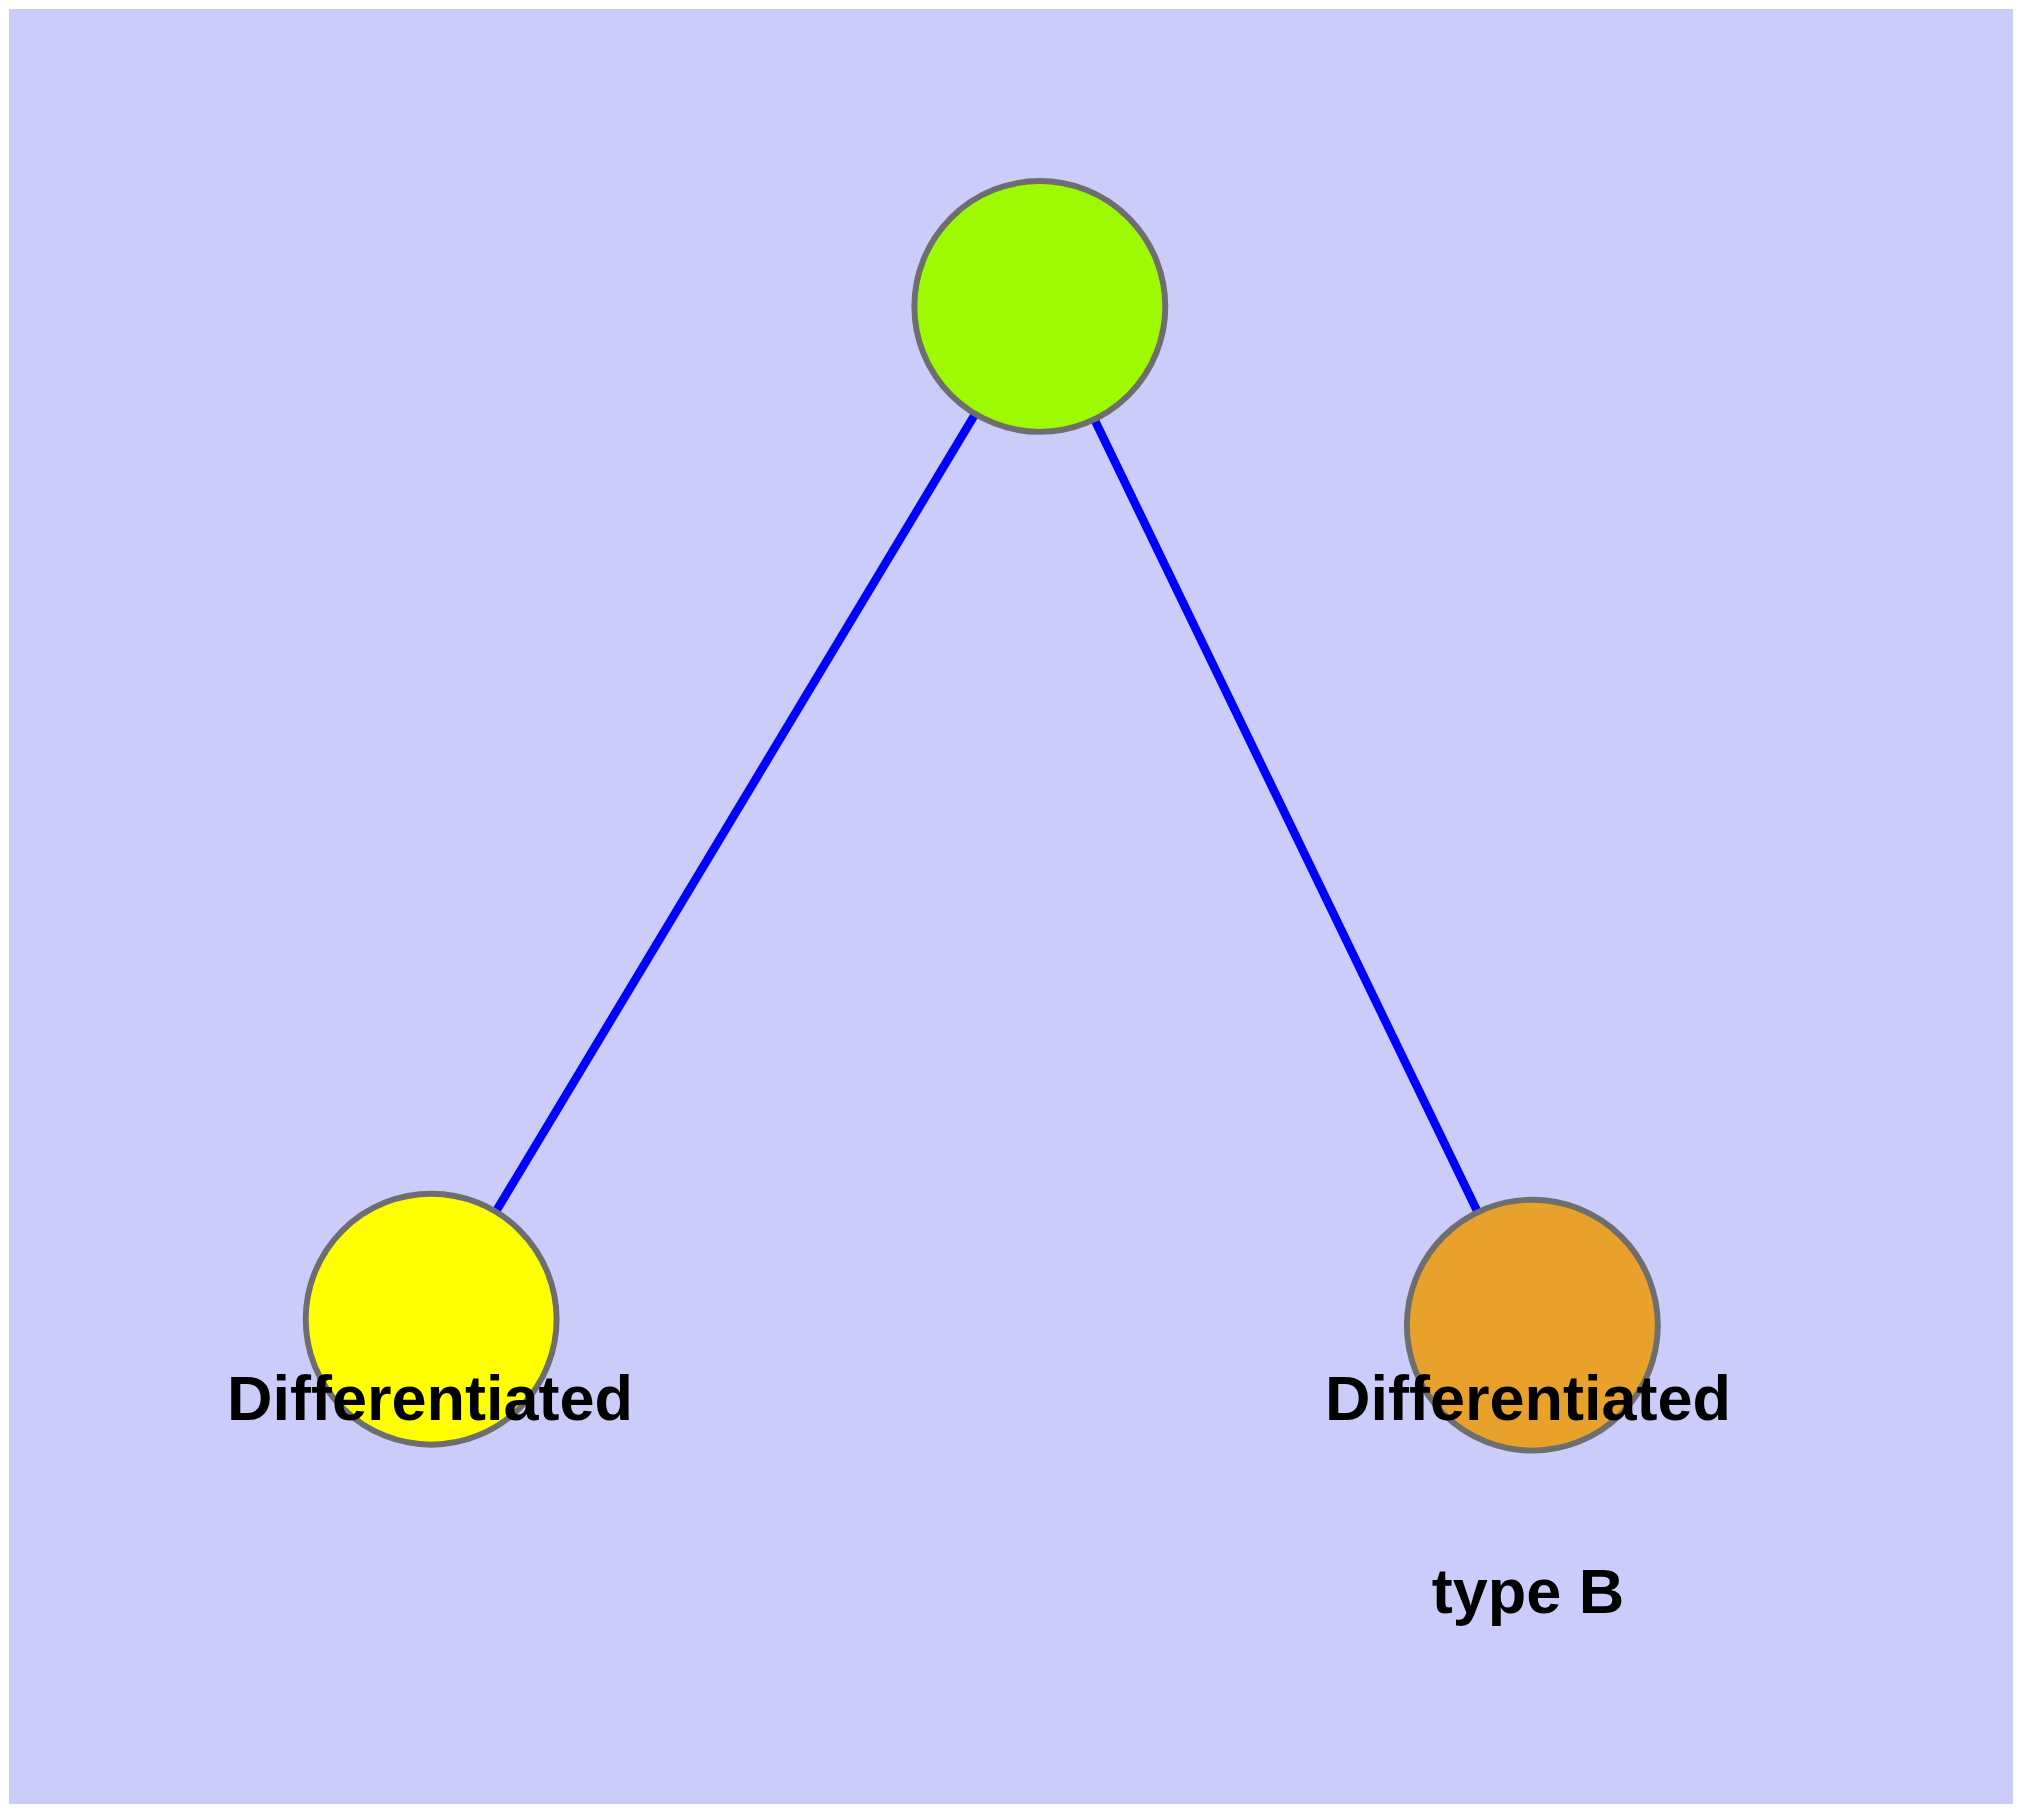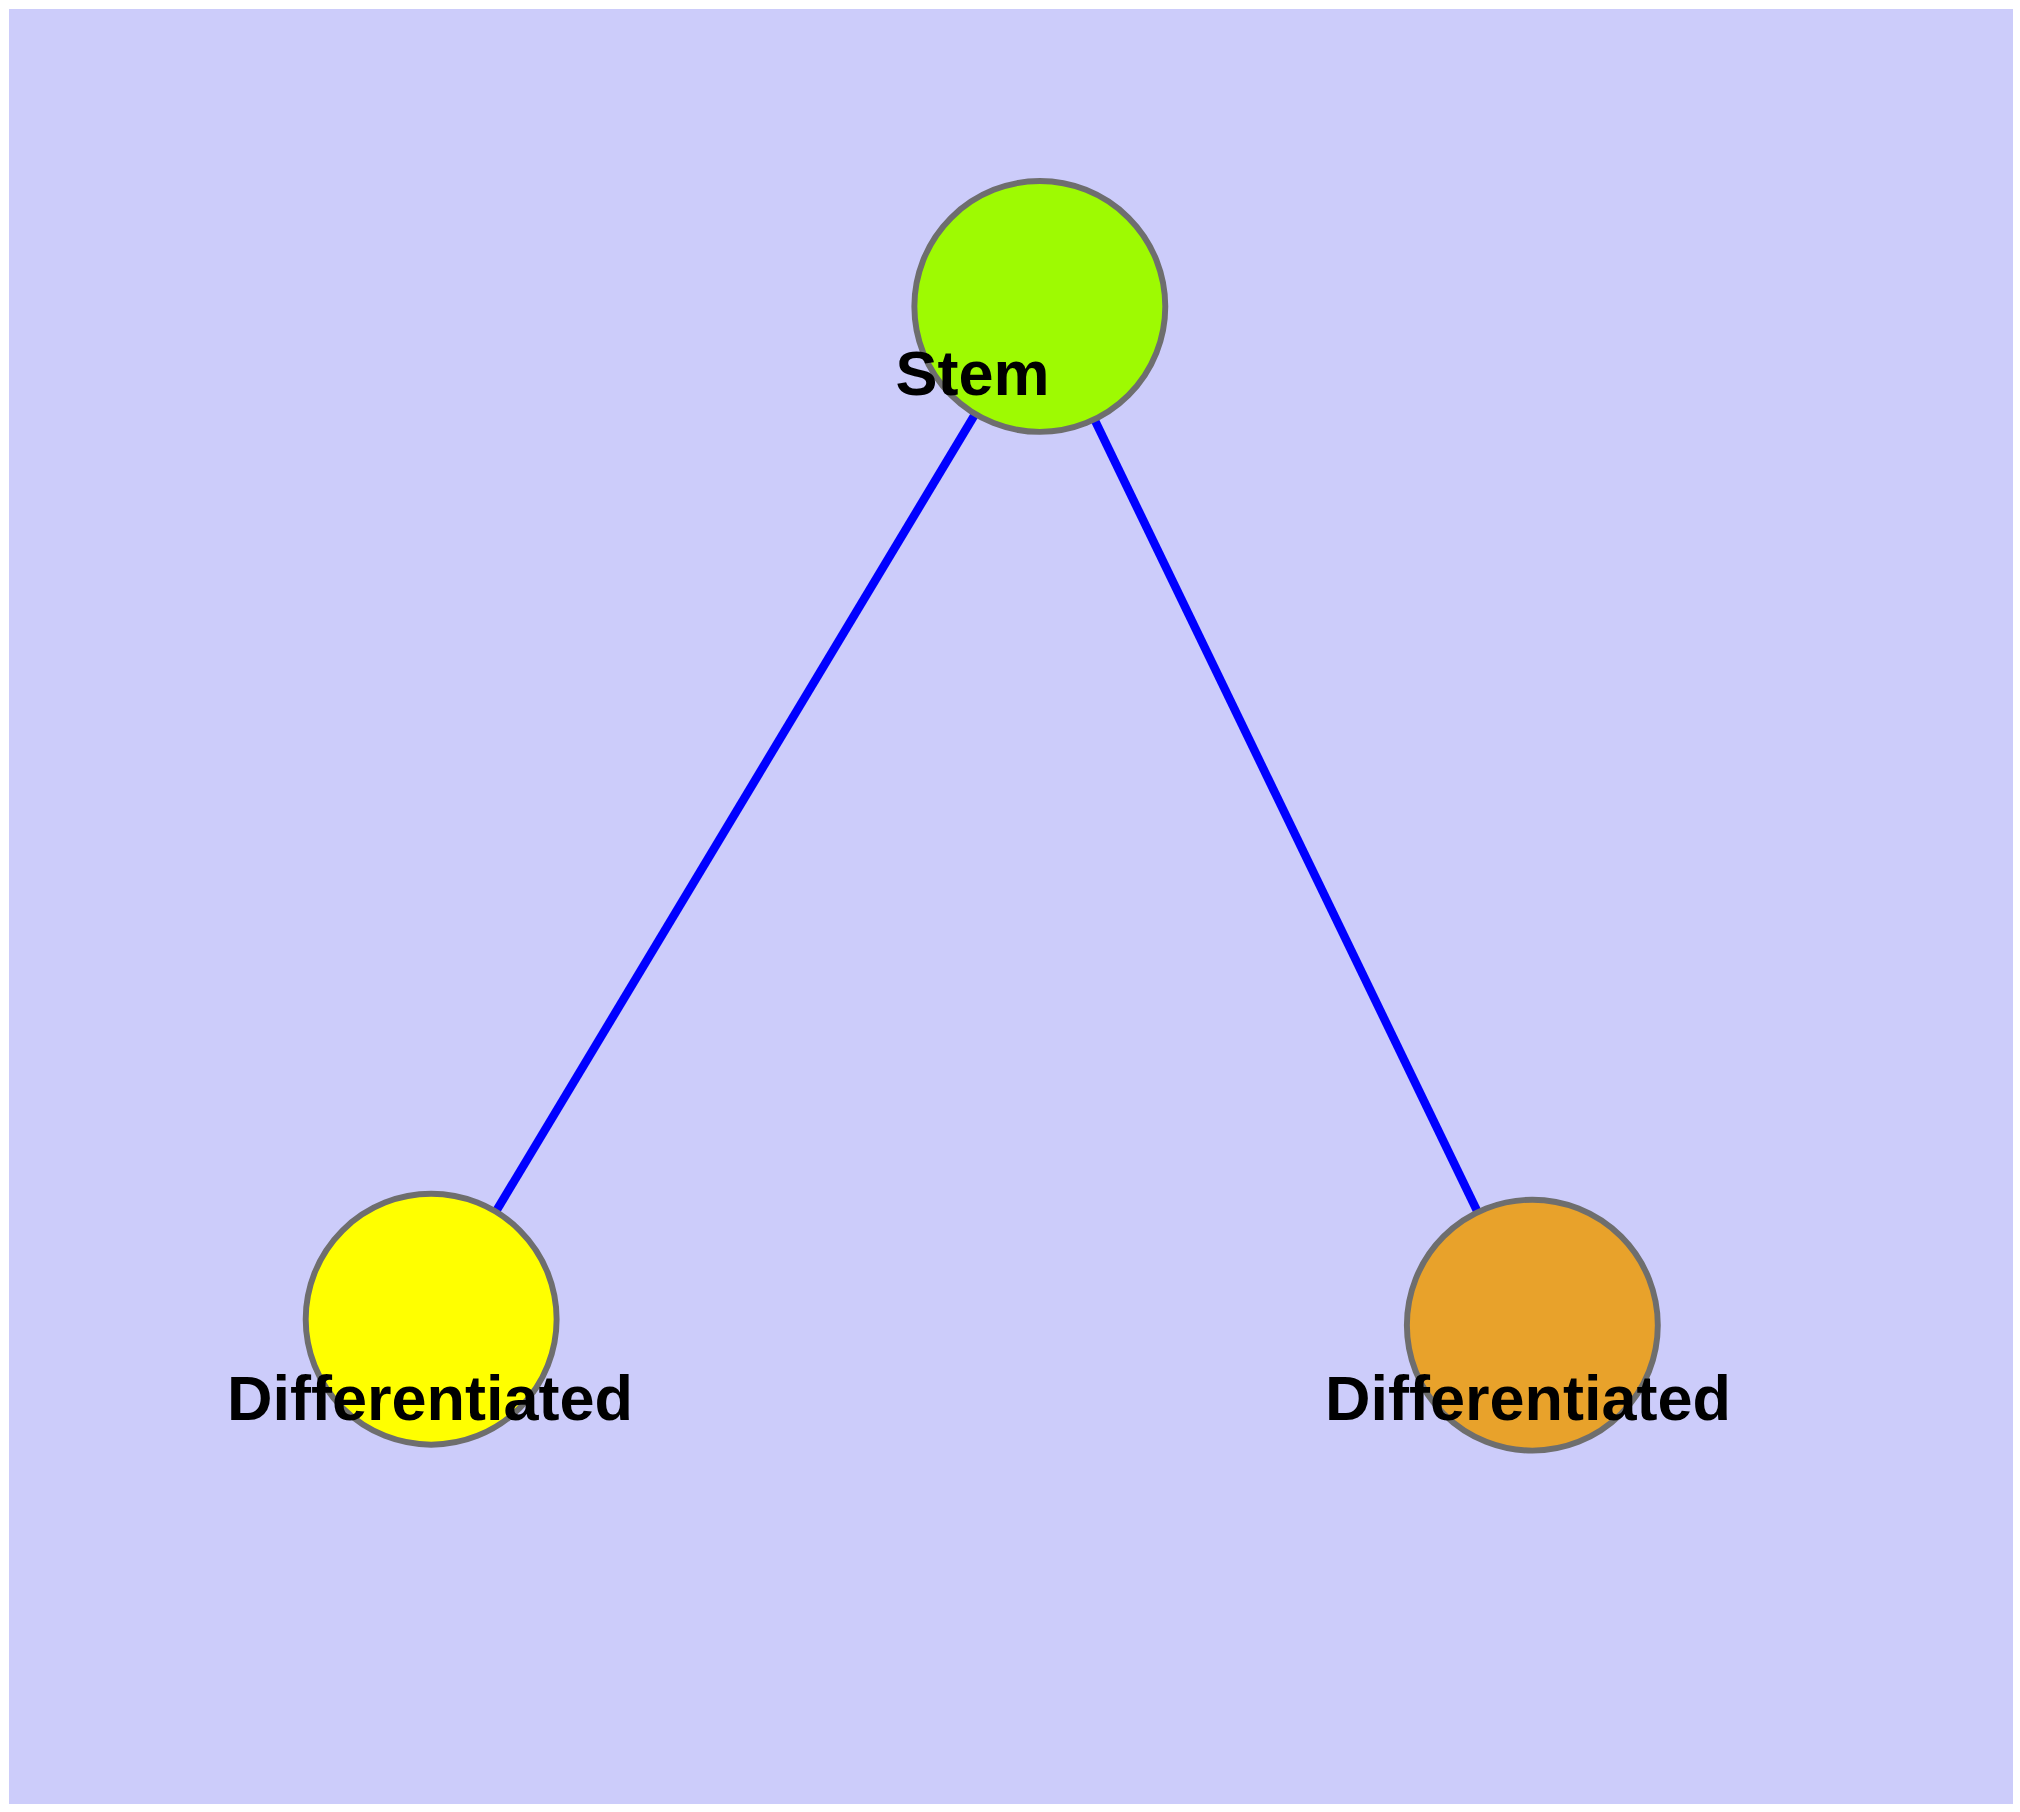--- a/index.html
+++ b/index.html
@@ -73,27 +73,25 @@
         <line x1="1216" y1="351" x2="1797" y2="1553" stroke="#0000ff" stroke-width="10" stroke-linecap="butt"></line>
       </g>
 
       <g>
         <circle cx="1216" cy="351" r="148" fill="#9efa02" stroke="#6e6e6e" stroke-width="7"></circle>
         <circle cx="498" cy="1546" r="148" fill="#ffff00" stroke="#6e6e6e" stroke-width="7"></circle>
         <circle cx="1797" cy="1553" r="148" fill="#e8a22b" stroke="#6e6e6e" stroke-width="7"></circle>
       </g>
     </svg>
 
-    <div class="node-label" id="label-stem" style="color: rgb(0, 0, 0);">
-      <span>Stem</span>
-    </div>
 
     <div class="node-label" id="label-type-a" style="color: rgb(0, 0, 0);">
       <div>Differentiated</div>
     </div>
 
     <div class="node-label" id="label-type-b" style="color: rgb(0, 0, 0);">
       <div>Differentiated</div>
+      <div>type B</div>
     </div>
 
   </div>
 </div>
 
 
 </body></html>

